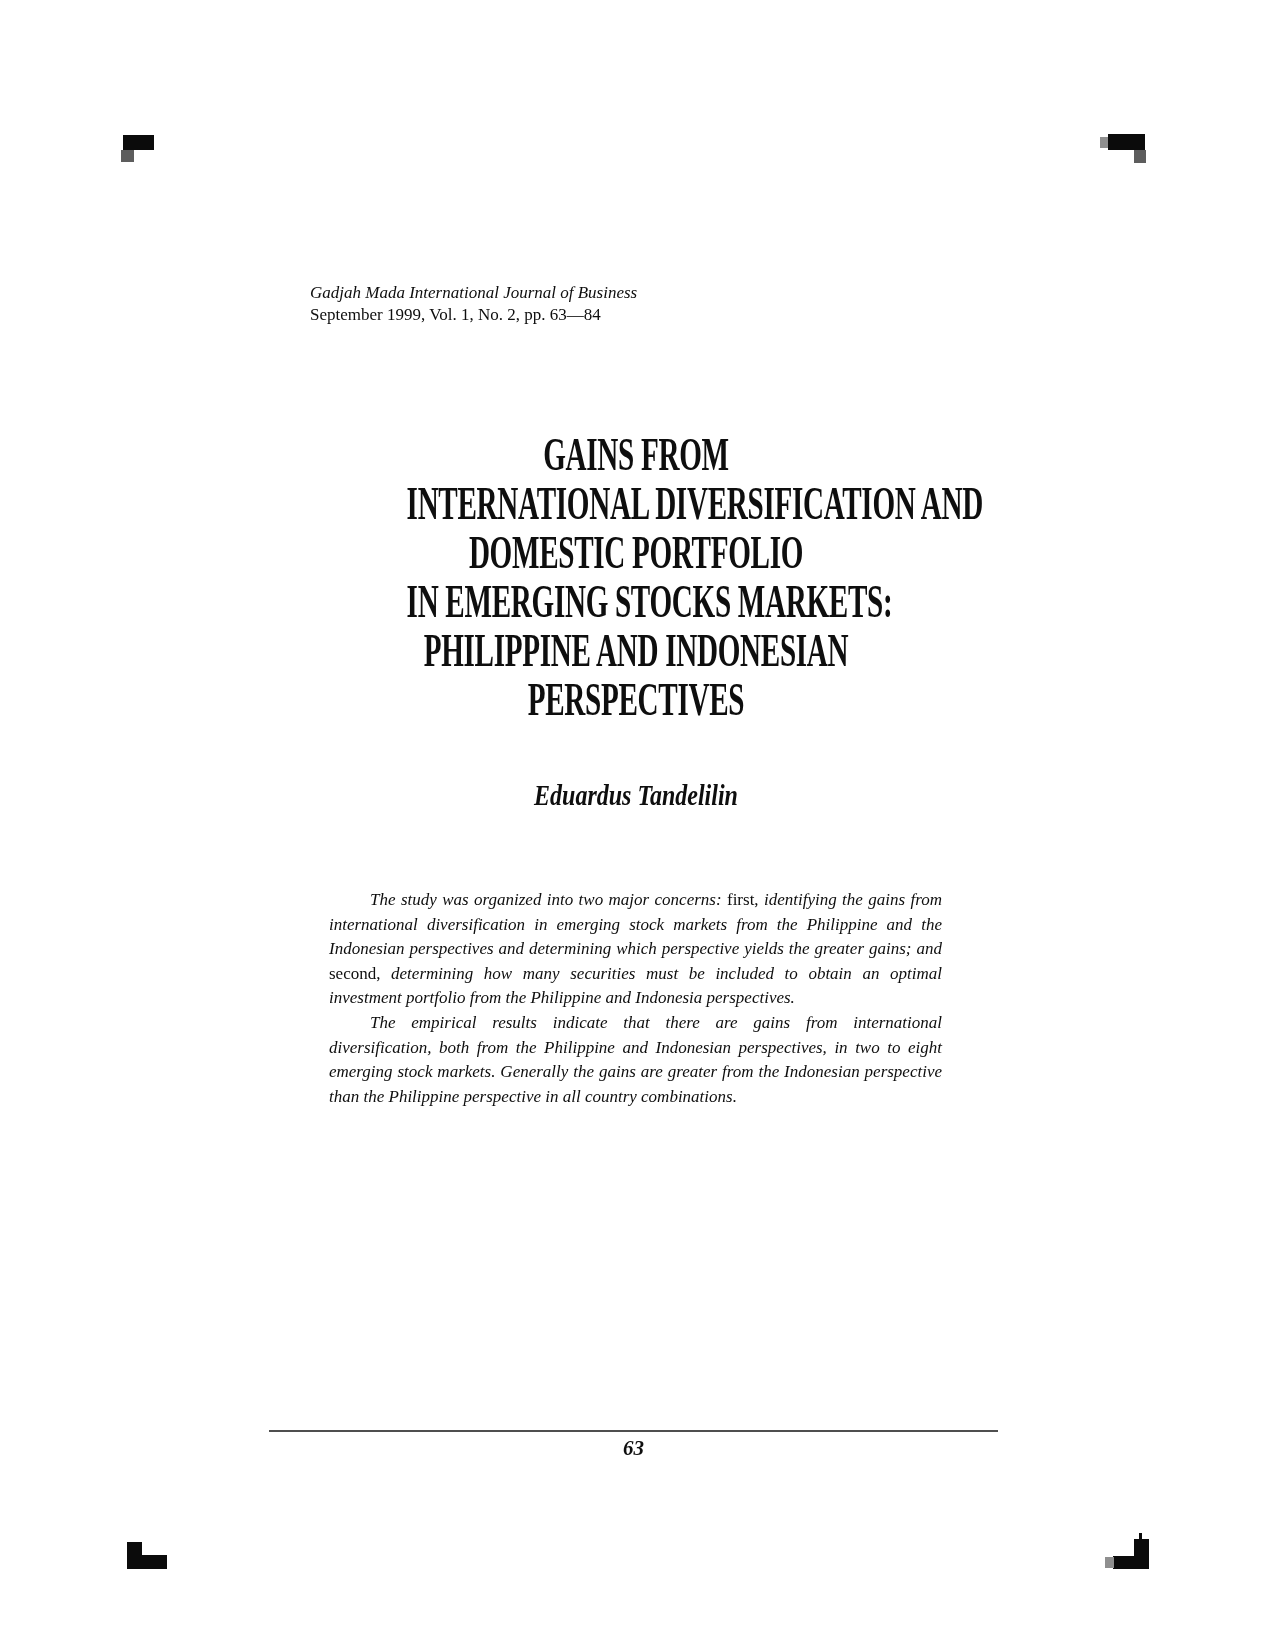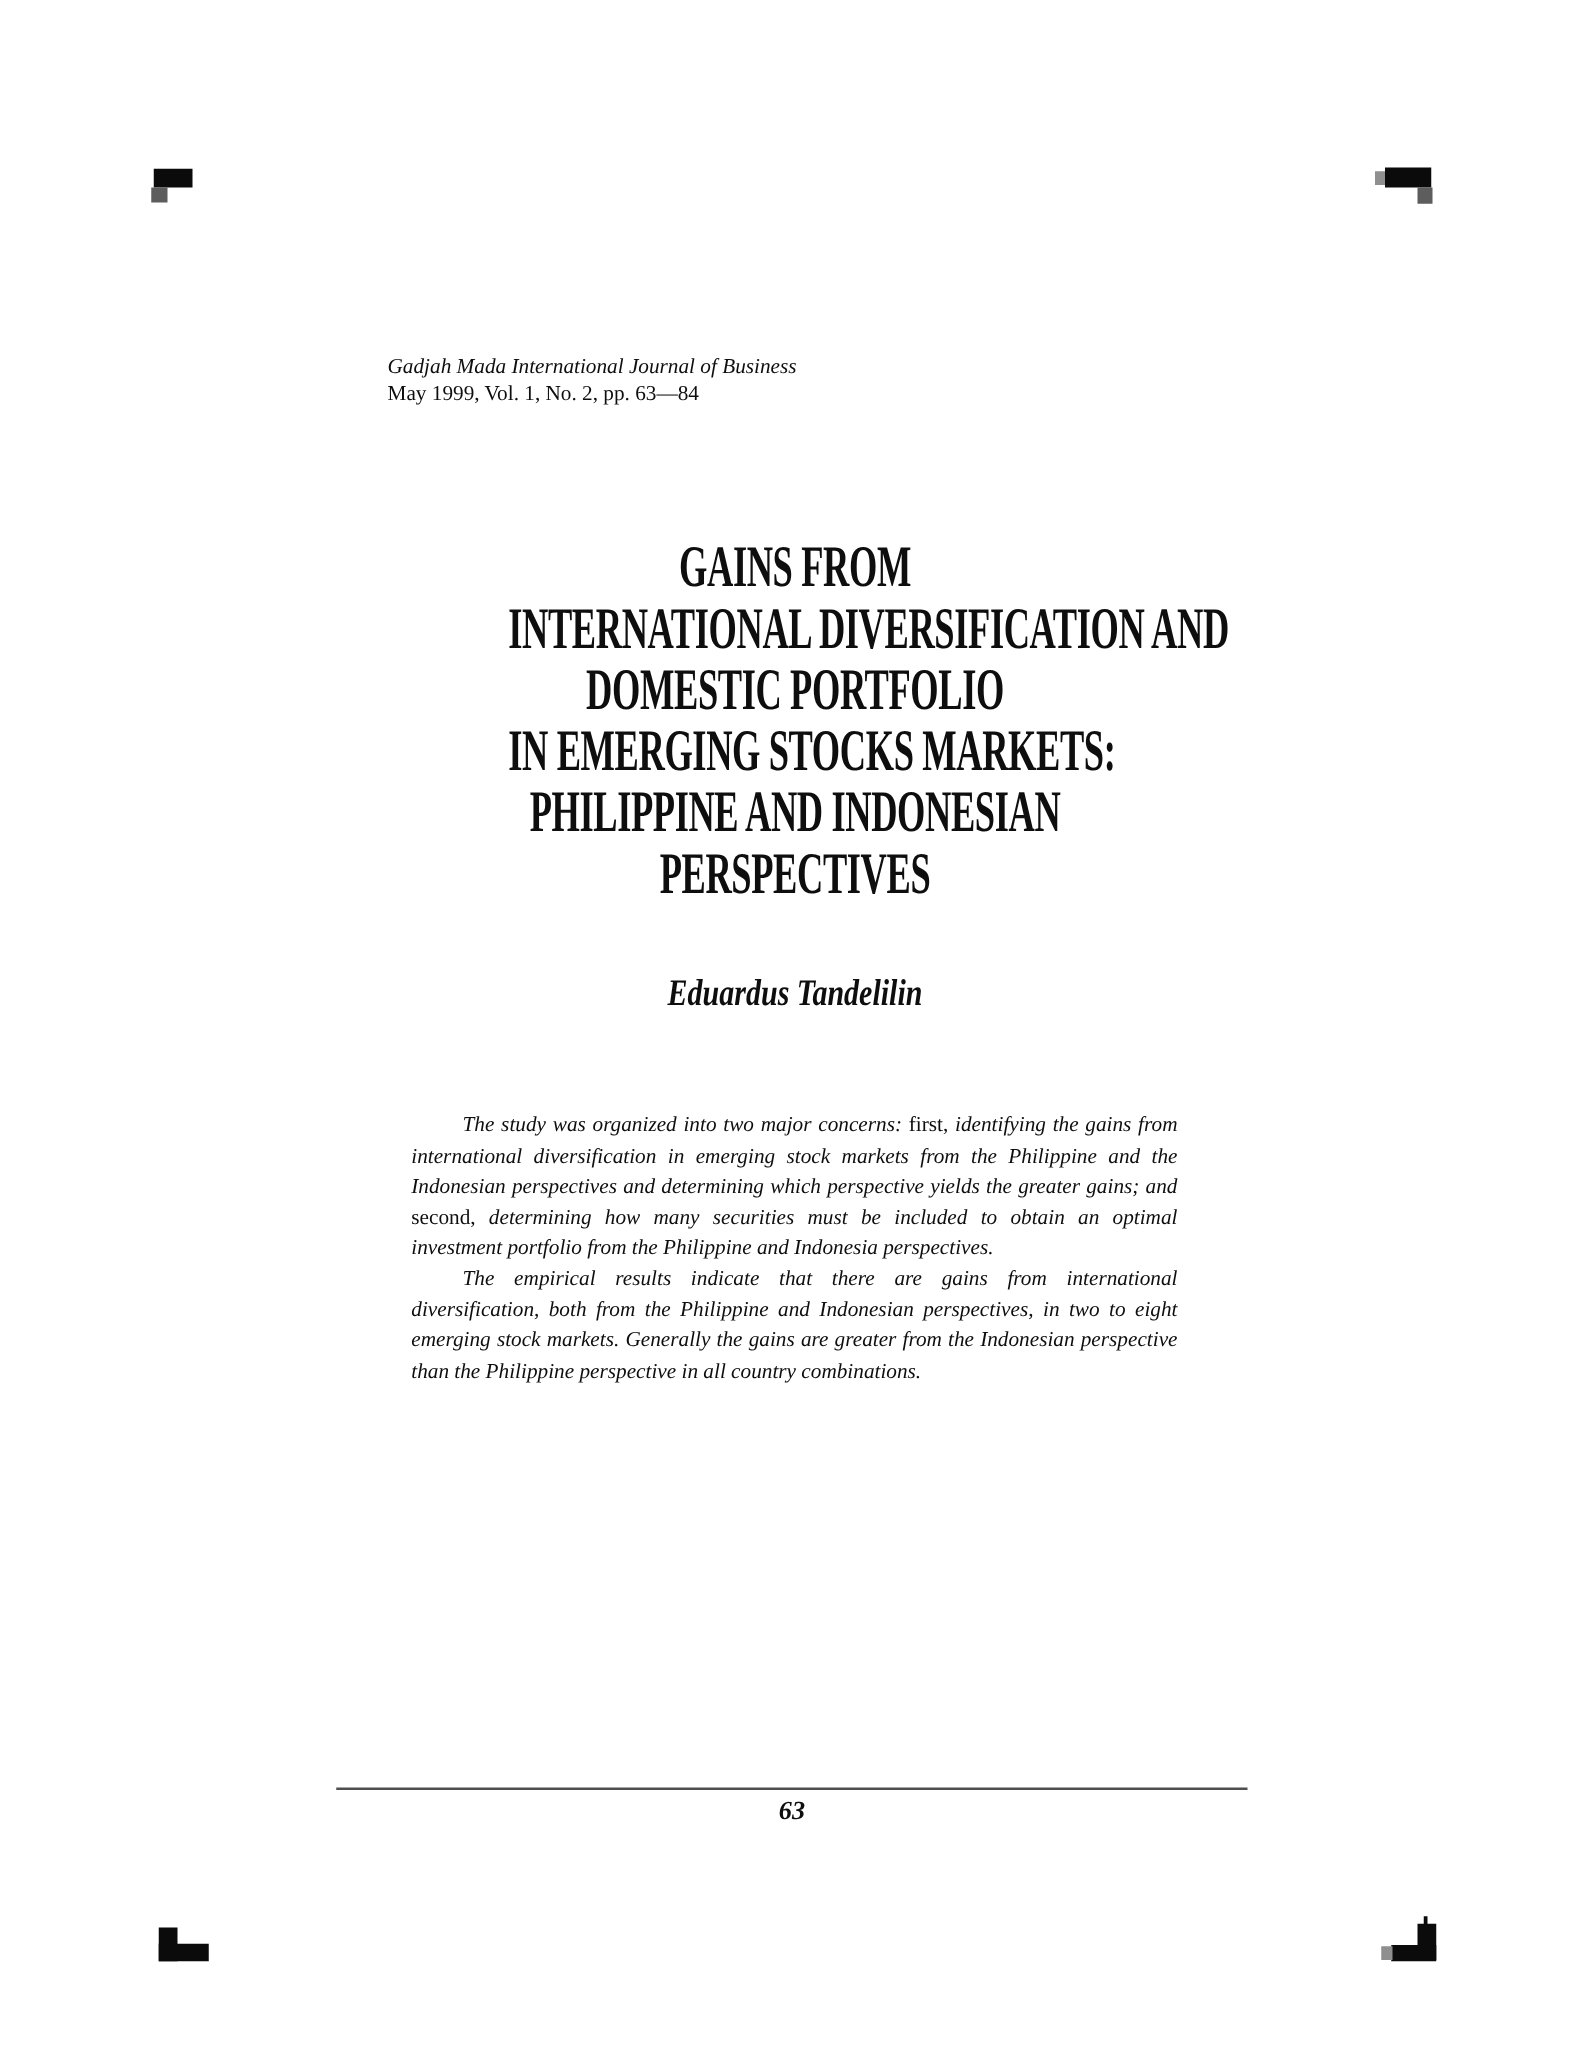--- a/index.html
+++ b/index.html
@@ -124,21 +124,21 @@
   </div>
   <div class="crop-mark" style="left:1103px; top:1531px; width:48px; height:40px;">
     <div class="crop-bar" style="left:36px; top:2px; width:3px; height:7px;"></div>
     <div class="crop-bar" style="left:31px; top:8px; width:15px; height:29px;"></div>
     <div class="crop-bar" style="left:10px; top:25px; width:36px; height:13px;"></div>
     <div class="crop-bar gray" style="left:2px; top:26px; width:9px; height:11px;"></div>
   </div>
 
   <header class="journal-header">
     <div class="journal-name">Gadjah Mada International Journal of Business</div>
-    <div class="journal-issue">May 1999, Vol. 1, No. 2, pp. 63—84</div>
+    <div class="journal-issue">September 1999, Vol. 1, No. 2, pp. 63—84</div>
   </header>
 
   <h1 class="article-title">
     <span class="title-line">GAINS FROM</span>
     <span class="title-line">INTERNATIONAL DIVERSIFICATION AND</span>
     <span class="title-line">DOMESTIC PORTFOLIO</span>
     <span class="title-line">IN EMERGING STOCKS MARKETS:</span>
     <span class="title-line">PHILIPPINE AND INDONESIAN</span>
     <span class="title-line">PERSPECTIVES</span>
   </h1>

